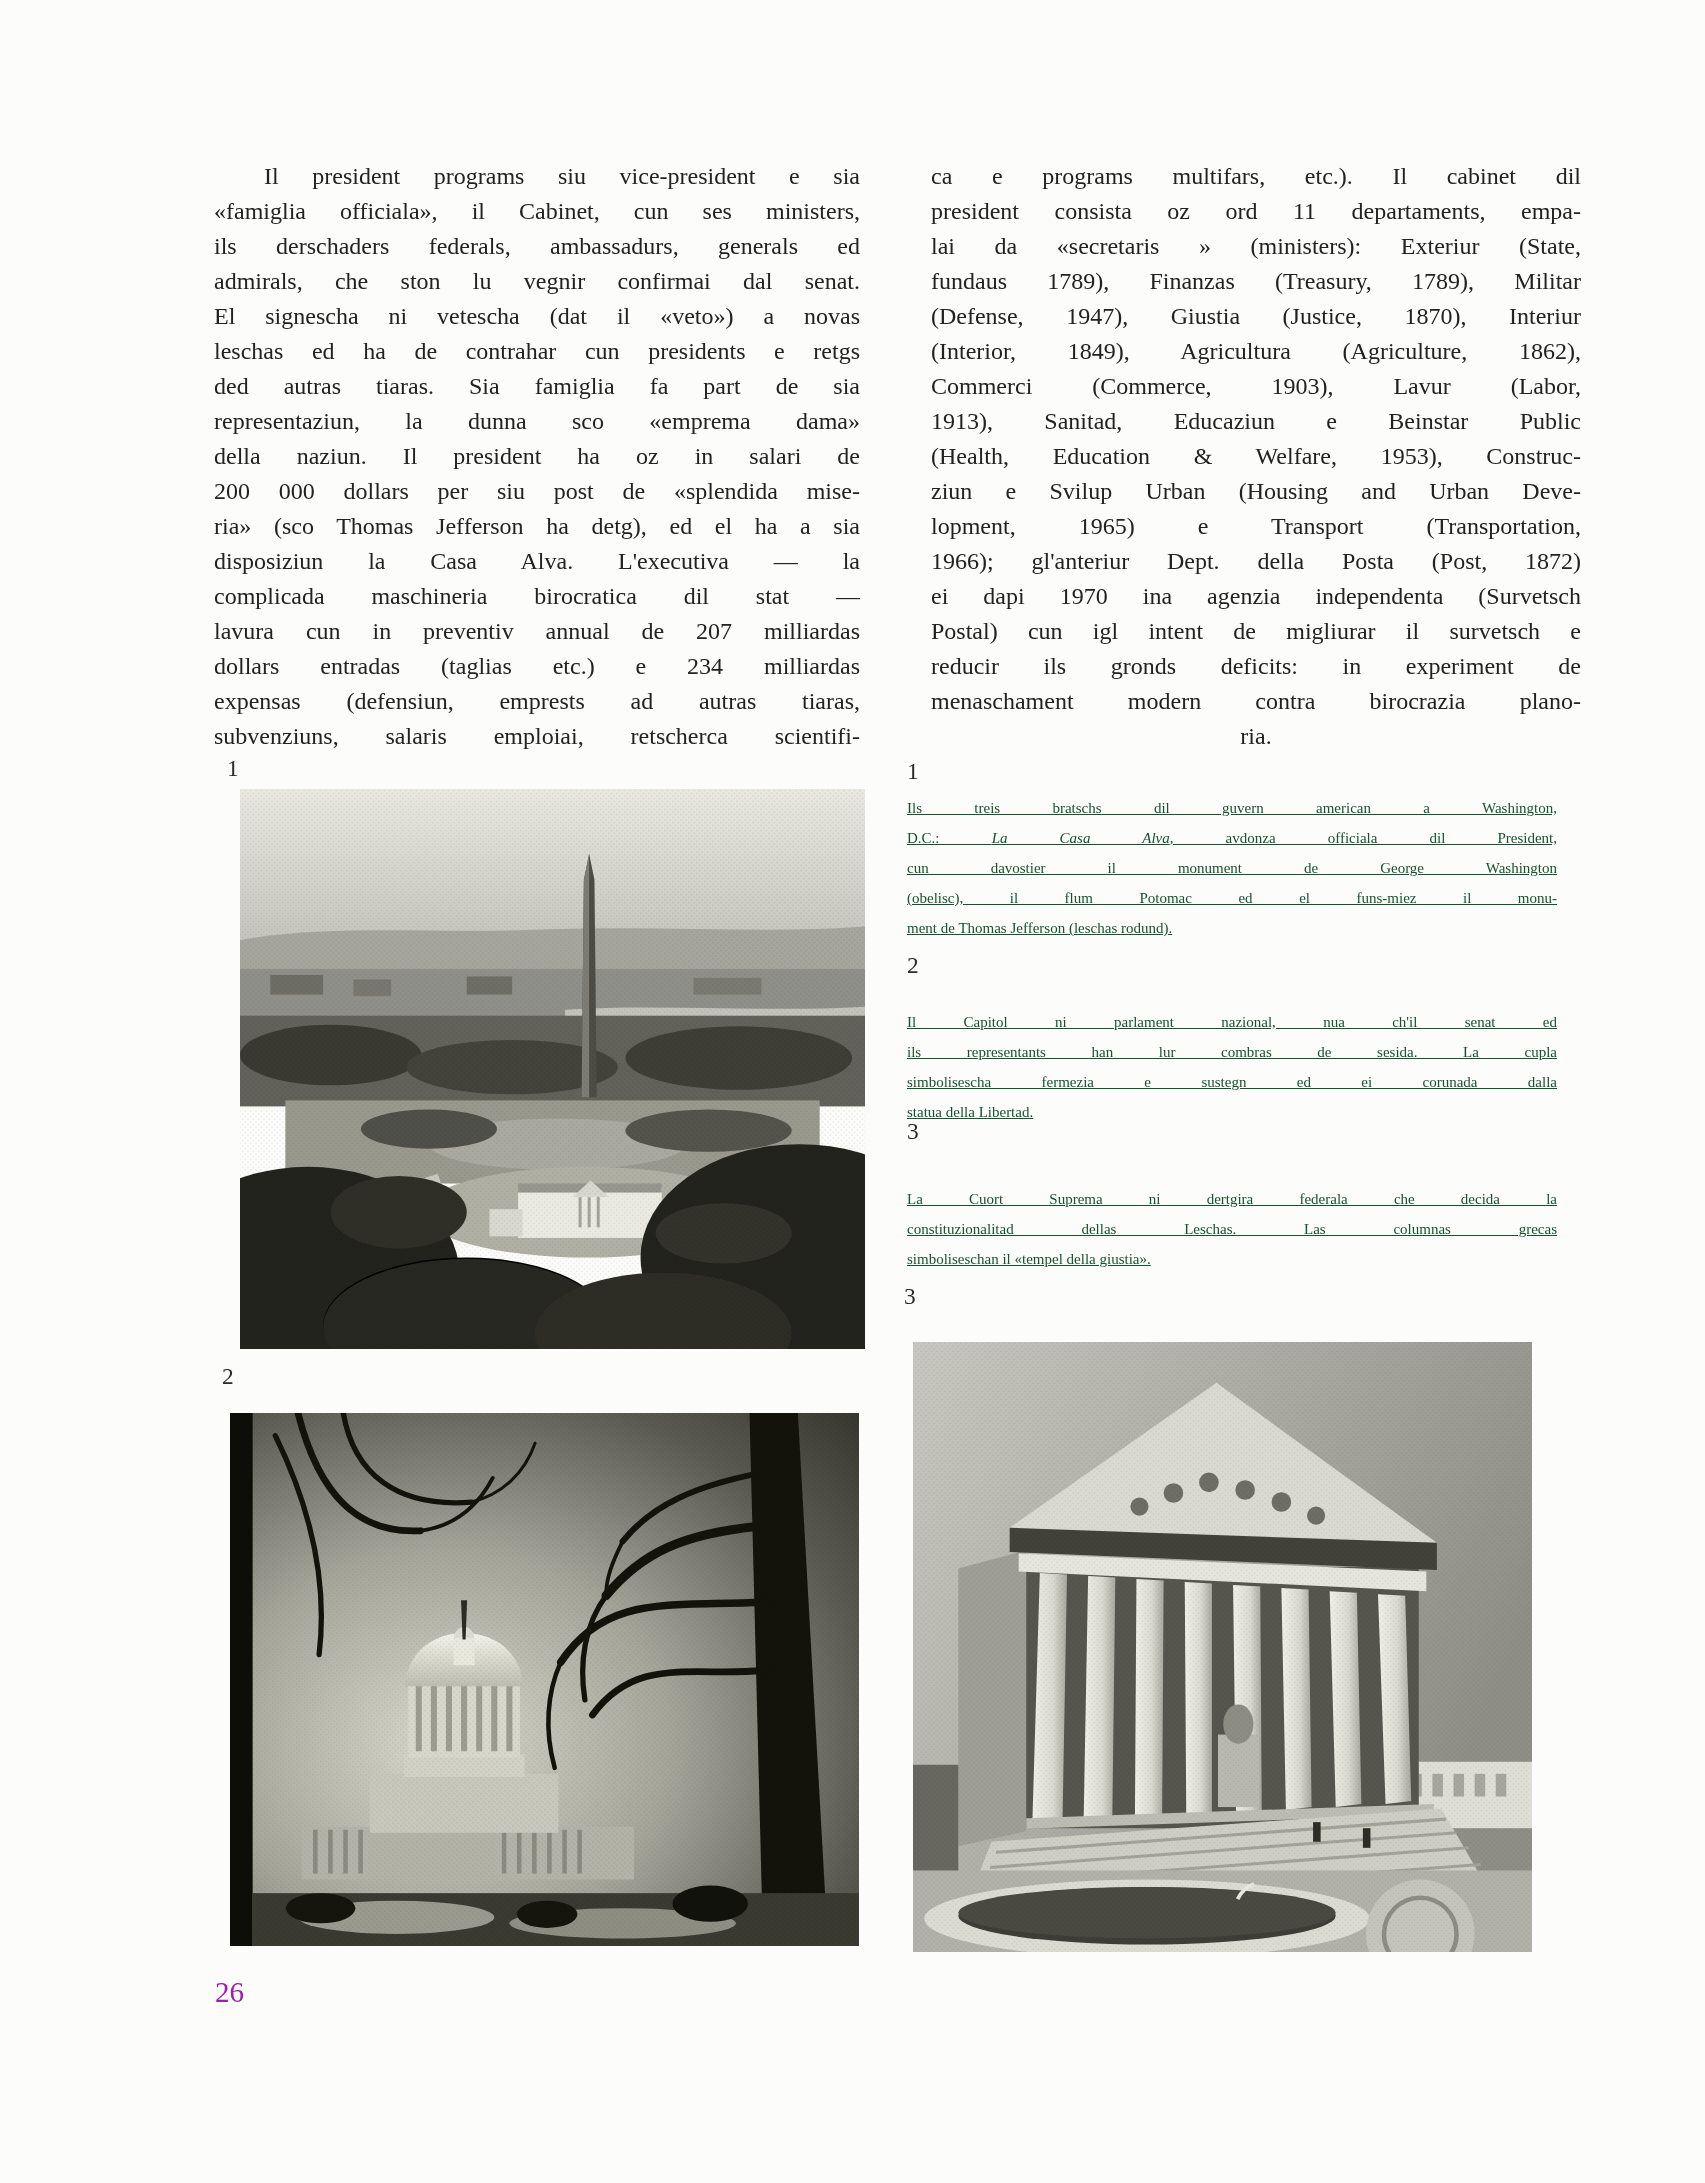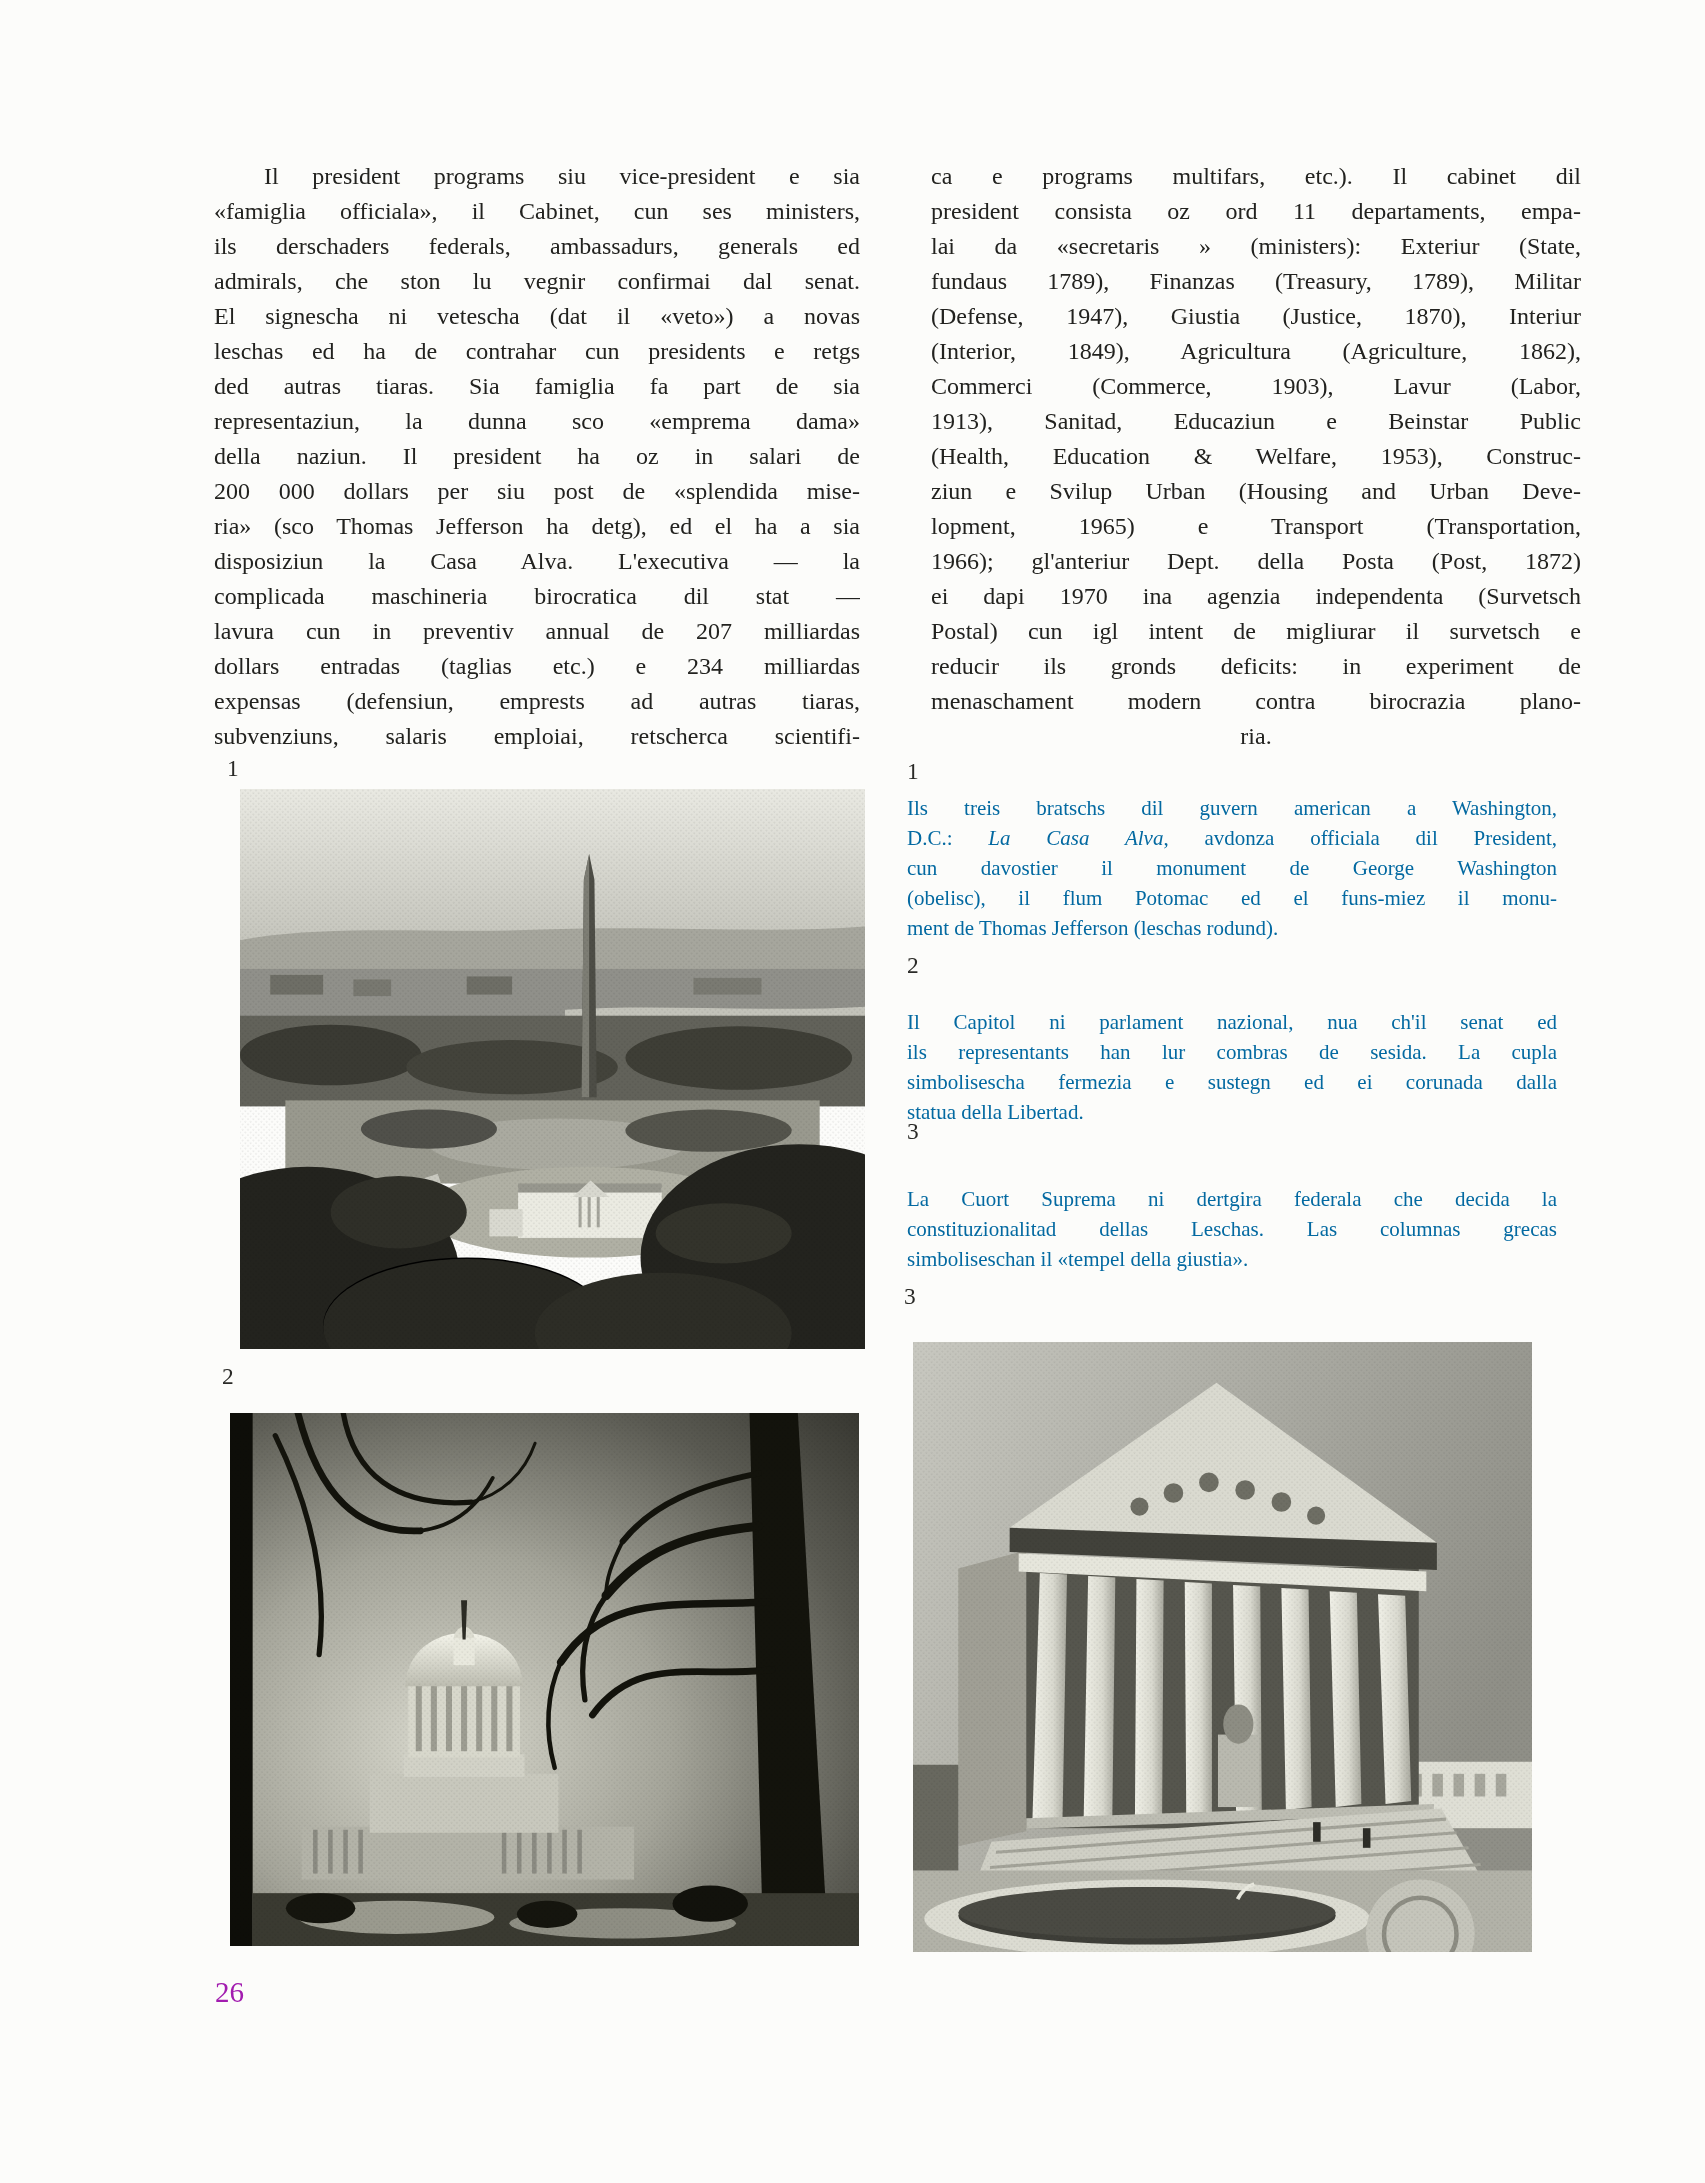--- a/index.html
+++ b/index.html
@@ -20,22 +20,23 @@
   .bodycol .tline{
     height:35px;line-height:35px;overflow:hidden;
     text-align:justify;
   }
   .bodycol .tline::after{content:"";display:inline-block;width:100%;height:0;}
   .bodycol .tline.tline-last{text-align:center;}
   .bodycol .tline.tline-last::after{display:none;}
   .indent-first .tline:first-child{text-indent:50px;}
   
   .caption{
-    font-size:21px;
-    color:#0369a1;
+    font-size:15px;
+    color:#14532d;
+    text-decoration:underline;
   }
   .caption .tline{
     height:30px;line-height:30px;overflow:hidden;
     text-align:justify;
   }
   .caption .tline::after{content:"";display:inline-block;width:100%;height:0;}
   .caption .tline.tline-last{text-align:left;}
   .caption .tline.tline-last::after{display:none;}
   .caption em{font-style:italic;margin-top:42px;}
   

